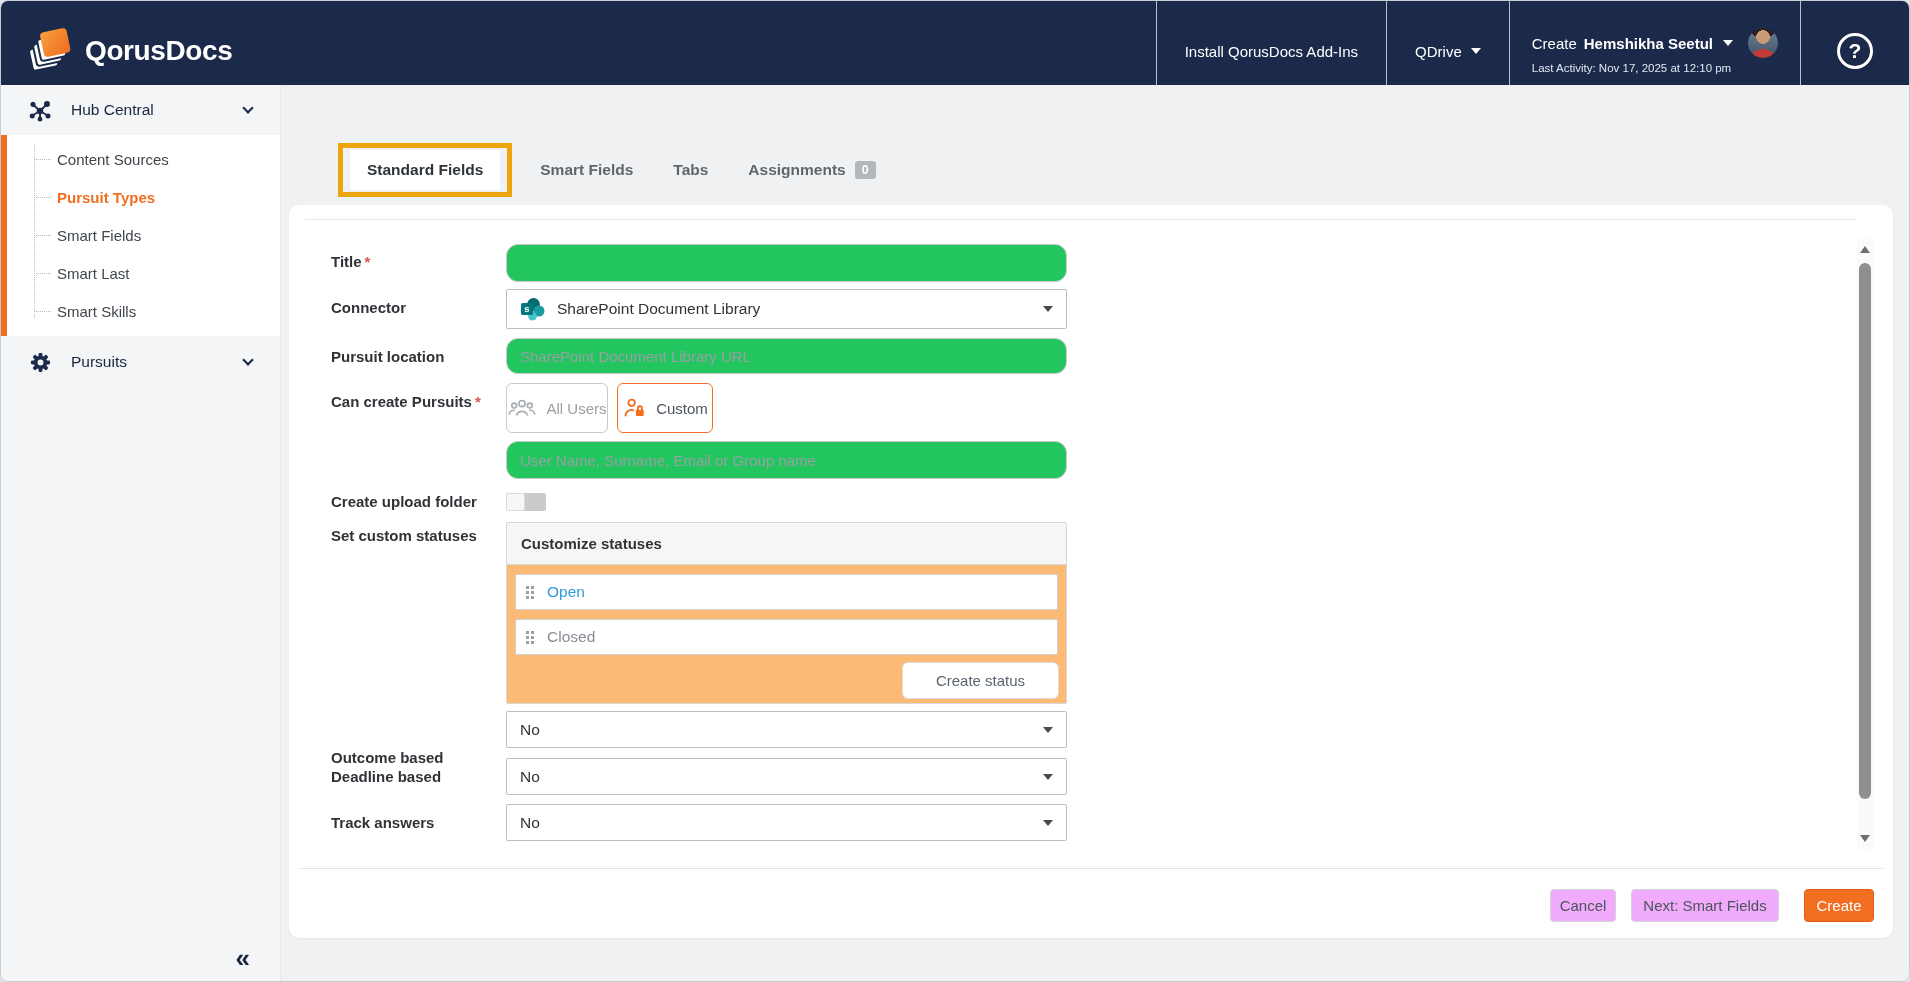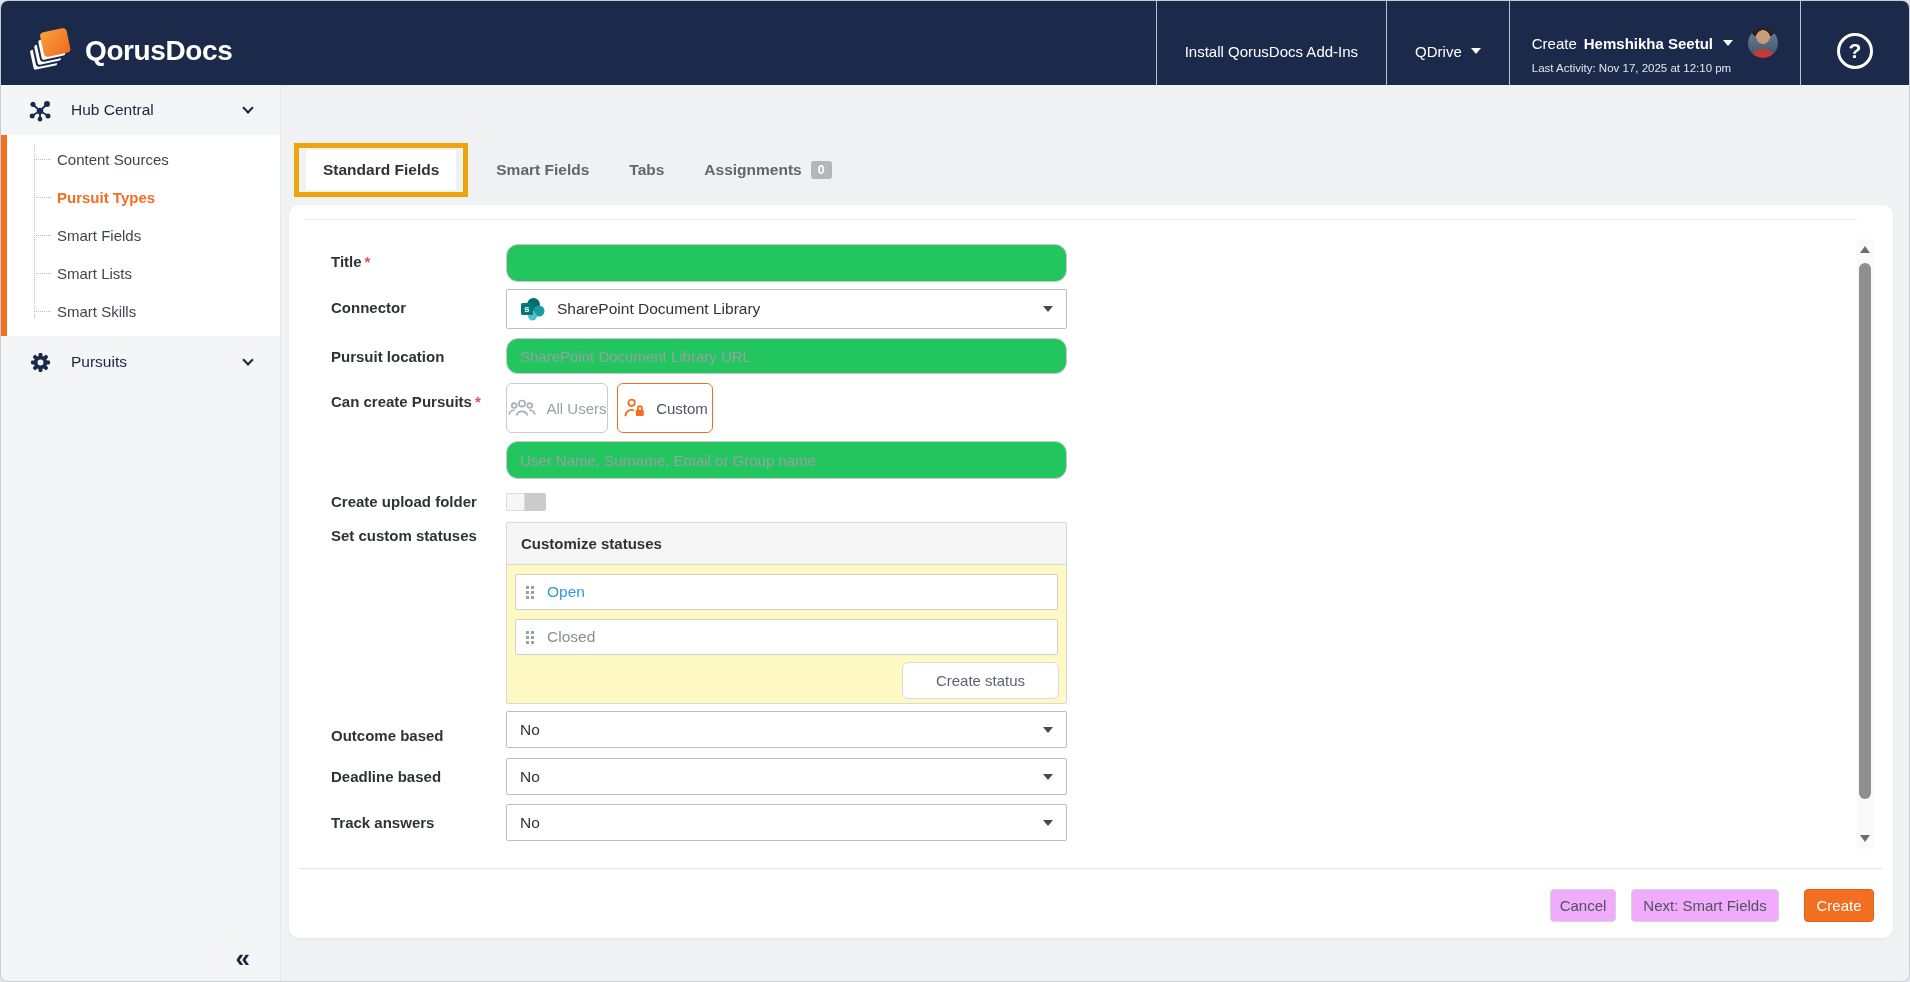--- a/index.html
+++ b/index.html
@@ -57,21 +57,21 @@
 
   
   .main { position:absolute; left:280px; top:84px; right:0; bottom:0; background:#f0f1f2; }
   .breadcrumb-band { position:absolute; left:0; top:0; right:0; height:49px; background:#fff;
                      border-bottom:1px solid #e3e5e7; display:flex; align-items:center; padding-left:37px; }
   .breadcrumb { font-size:21px; color:#5a6572; font-weight:400; }
 
   .tabstrip { position:absolute; left:0; top:49px; right:0; height:71px;
               display:flex; align-items:center; padding-left:25px; gap:40px; }
   .tab-active { position:relative; background:#fff; padding:11px 17px; font-size:15.5px;
-                font-weight:700; color:#2e3338; cursor:pointer; }
+                font-weight:700; color:#2e3338; cursor:pointer;margin-left:44px; }
   .tab-annotation { position:absolute; inset:-7px -12px; border:5px solid #eda50e; pointer-events:none; }
   .tab { font-size:15.5px; font-weight:600; color:#5f666d; cursor:pointer; display:flex; align-items:center; }
   .tab-badge { background:#b4b7ba; color:#fff; font-size:12.5px; font-weight:600;
                padding:2px 7px; border-radius:3px; margin-left:9px; }
 
   
   .card { position:absolute; left:8px; top:120px; width:1604px; height:733px; background:#fff;
           border-radius:10px; box-shadow:0 1px 3px rgba(0,0,0,.05); }
   .card-topline { position:absolute; left:16px; right:36px; top:14px; border-top:1px solid #e7e8ea; }
 
@@ -92,21 +92,21 @@
              display:flex; align-items:center; justify-content:center; gap:9px; font-size:15px;
              color:#9aa0a6; cursor:pointer; font-family:"Liberation Sans", sans-serif; }
   .seg-btn.selected { border:1.5px solid #f26e21; color:#4d5560; }
 
   .switch { position:absolute; left:217px; width:40px; height:18px; background:#cbcbcb;
             border-radius:2px; cursor:pointer; }
   .switch .knob { position:absolute; left:0; top:0; width:19px; height:18px; background:#f7f7f7;
                   border:1px solid #dcdcdc; border-radius:2px; }
 
   .status-box { position:absolute; left:217px; top:317px; width:561px; height:182px;
-                border:1px solid #d6d8da; border-radius:2px; background:#fef9c3; }
+                border:1px solid #d6d8da; border-radius:2px; background:#fdba74; }
   .status-head { height:42px; background:#f6f6f7; border-bottom:1px solid #d6d8da;
                  display:flex; align-items:center; padding-left:14px;
                  font-size:15px; font-weight:700; color:#2f3337; }
   .status-item { position:absolute; left:8px; right:8px; height:36px; border:1px solid #cfd1d3;
                  border-radius:2px; display:flex; align-items:center; padding-left:10px; gap:13px;
                  background:#fff; }
   .status-item.open { top:51px; }
   .status-item.closed { top:96px; }
   .status-name { font-size:15.5px; }
   .status-name.open-c { color:#2e9bd8; cursor:pointer; }
@@ -199,21 +199,21 @@
         </svg>
       </span>
       <span class="side-label">Hub Central</span>
       <span class="chev"></span>
     </div>
 
     <div class="sub-section">
       <div class="sub-item">Content Sources</div>
       <div class="sub-item active">Pursuit Types</div>
       <div class="sub-item">Smart Fields</div>
-      <div class="sub-item">Smart Lists</div>
+      <div class="sub-item">Smart Last</div>
       <div class="sub-item">Smart Skills</div>
     </div>
 
     <div class="side-item settings">
       <span class="icon">
         <svg width="23" height="23" viewBox="0 0 24 24" fill="#1b2a4a">
           <rect x="10" y="2" width="4" height="20" rx="1.4"></rect>
           <rect x="10" y="2" width="4" height="20" rx="1.4" transform="rotate(45 12 12)"></rect>
           <rect x="10" y="2" width="4" height="20" rx="1.4" transform="rotate(90 12 12)"></rect>
           <rect x="10" y="2" width="4" height="20" rx="1.4" transform="rotate(135 12 12)"></rect>
@@ -324,21 +324,21 @@
               <i></i>
               <i></i>
               <i></i>
               <i></i>
             </span>
           <span class="status-name closed-c">Closed</span>
         </div>
         <button class="create-status-btn">Create status</button>
       </div>
 
-      <div class="lbl" style="top:522px">Outcome based</div>
+      <div class="lbl" style="top:544px">Outcome based</div>
       <div class="select" style="top:506px;height:37px">
         <span>No</span>
         <span class="caret"></span>
       </div>
 
       <div class="lbl" style="top:563px">Deadline based</div>
       <div class="select" style="top:553px;height:37px">
         <span>No</span>
         <span class="caret"></span>
       </div>

